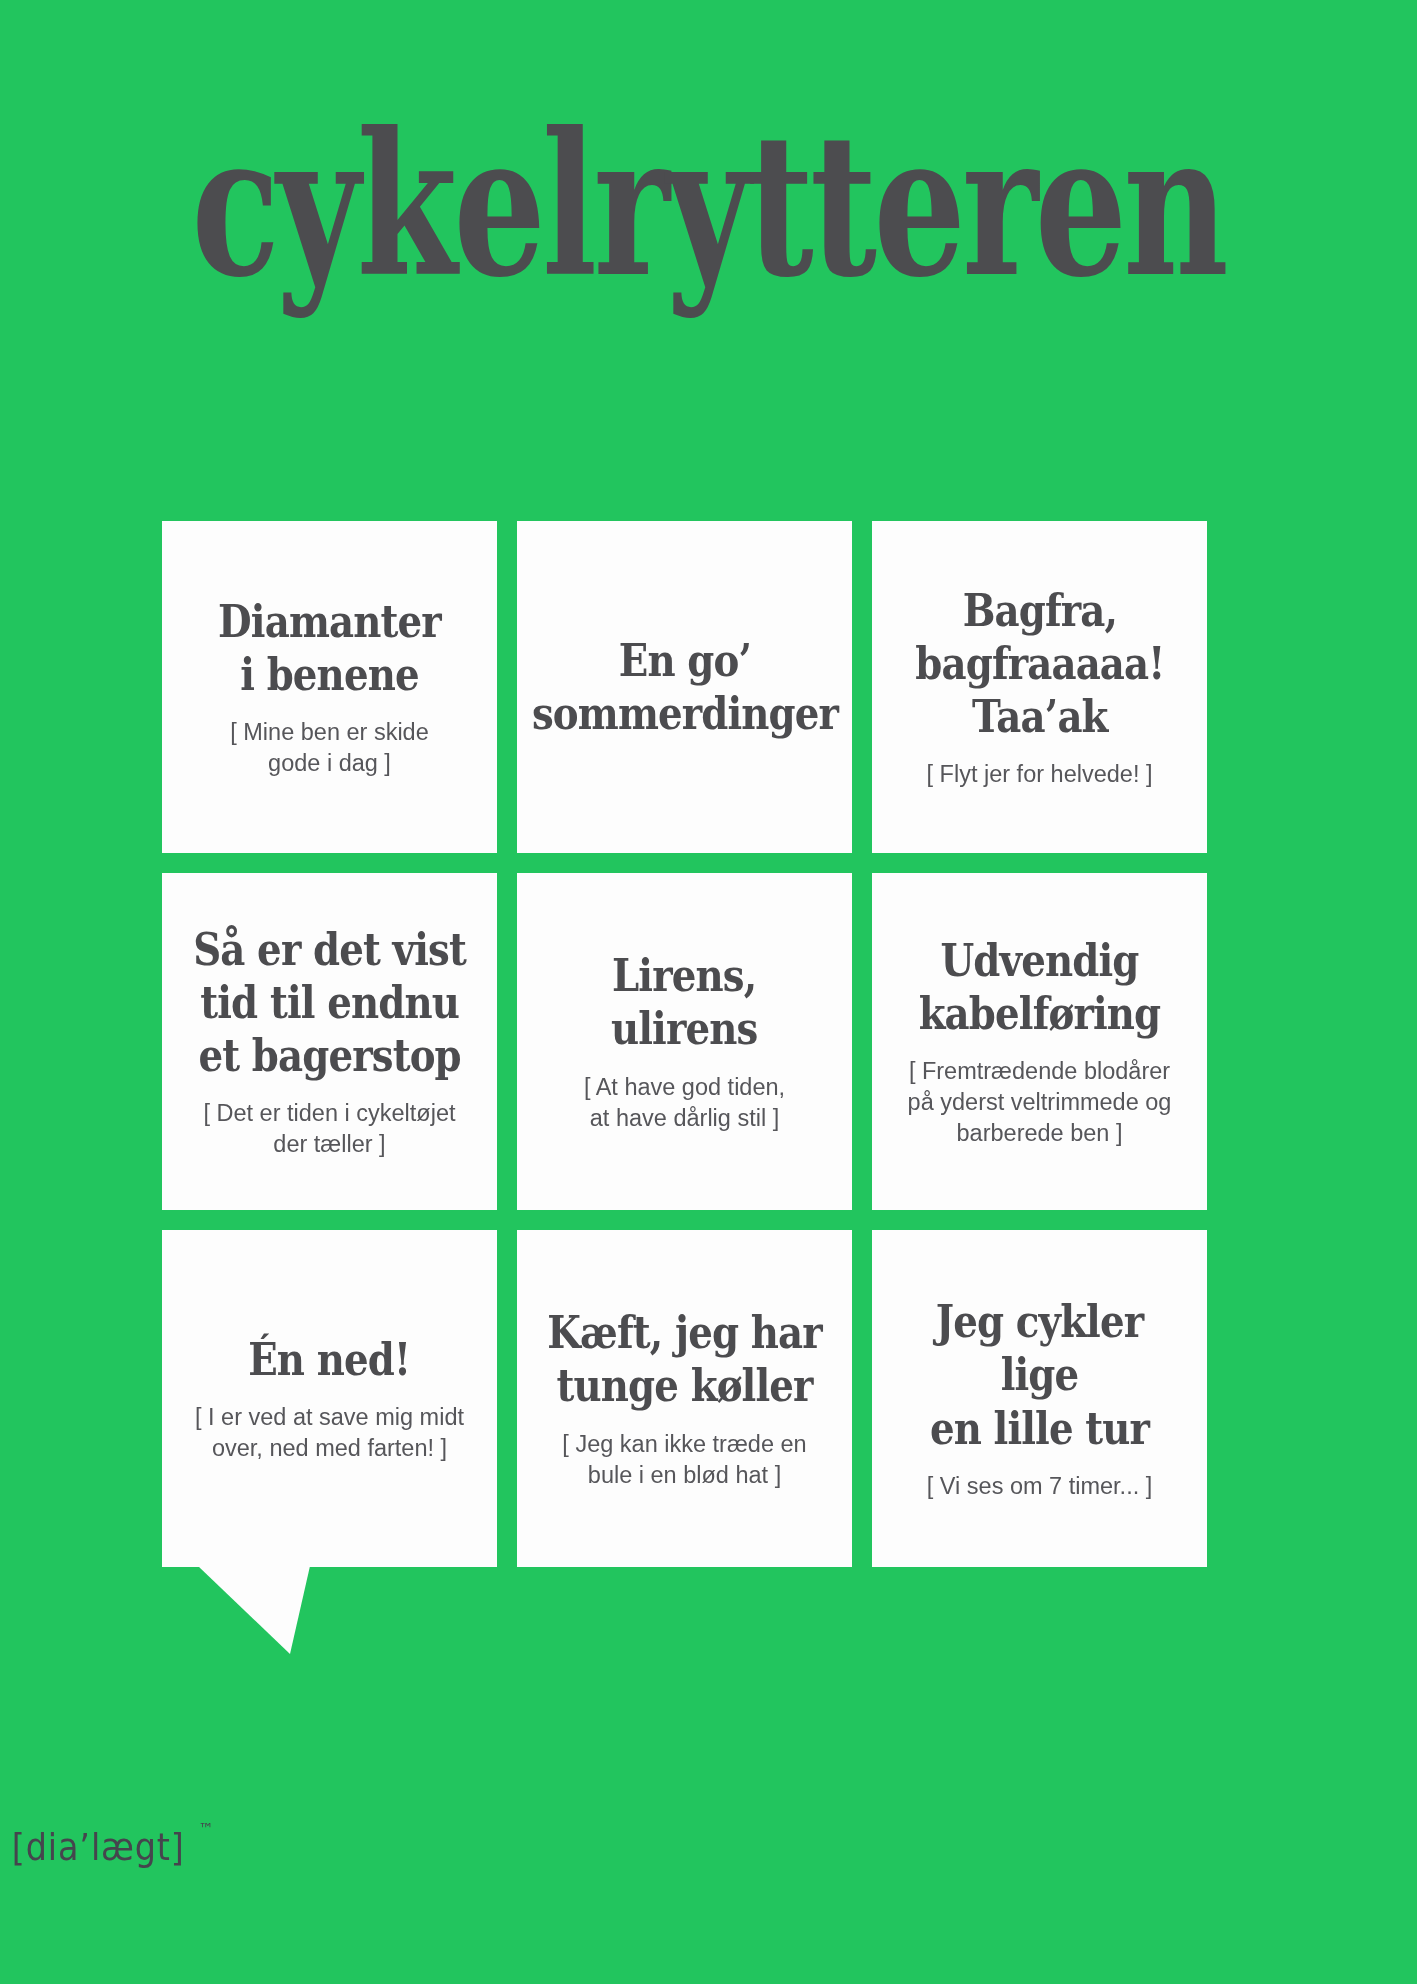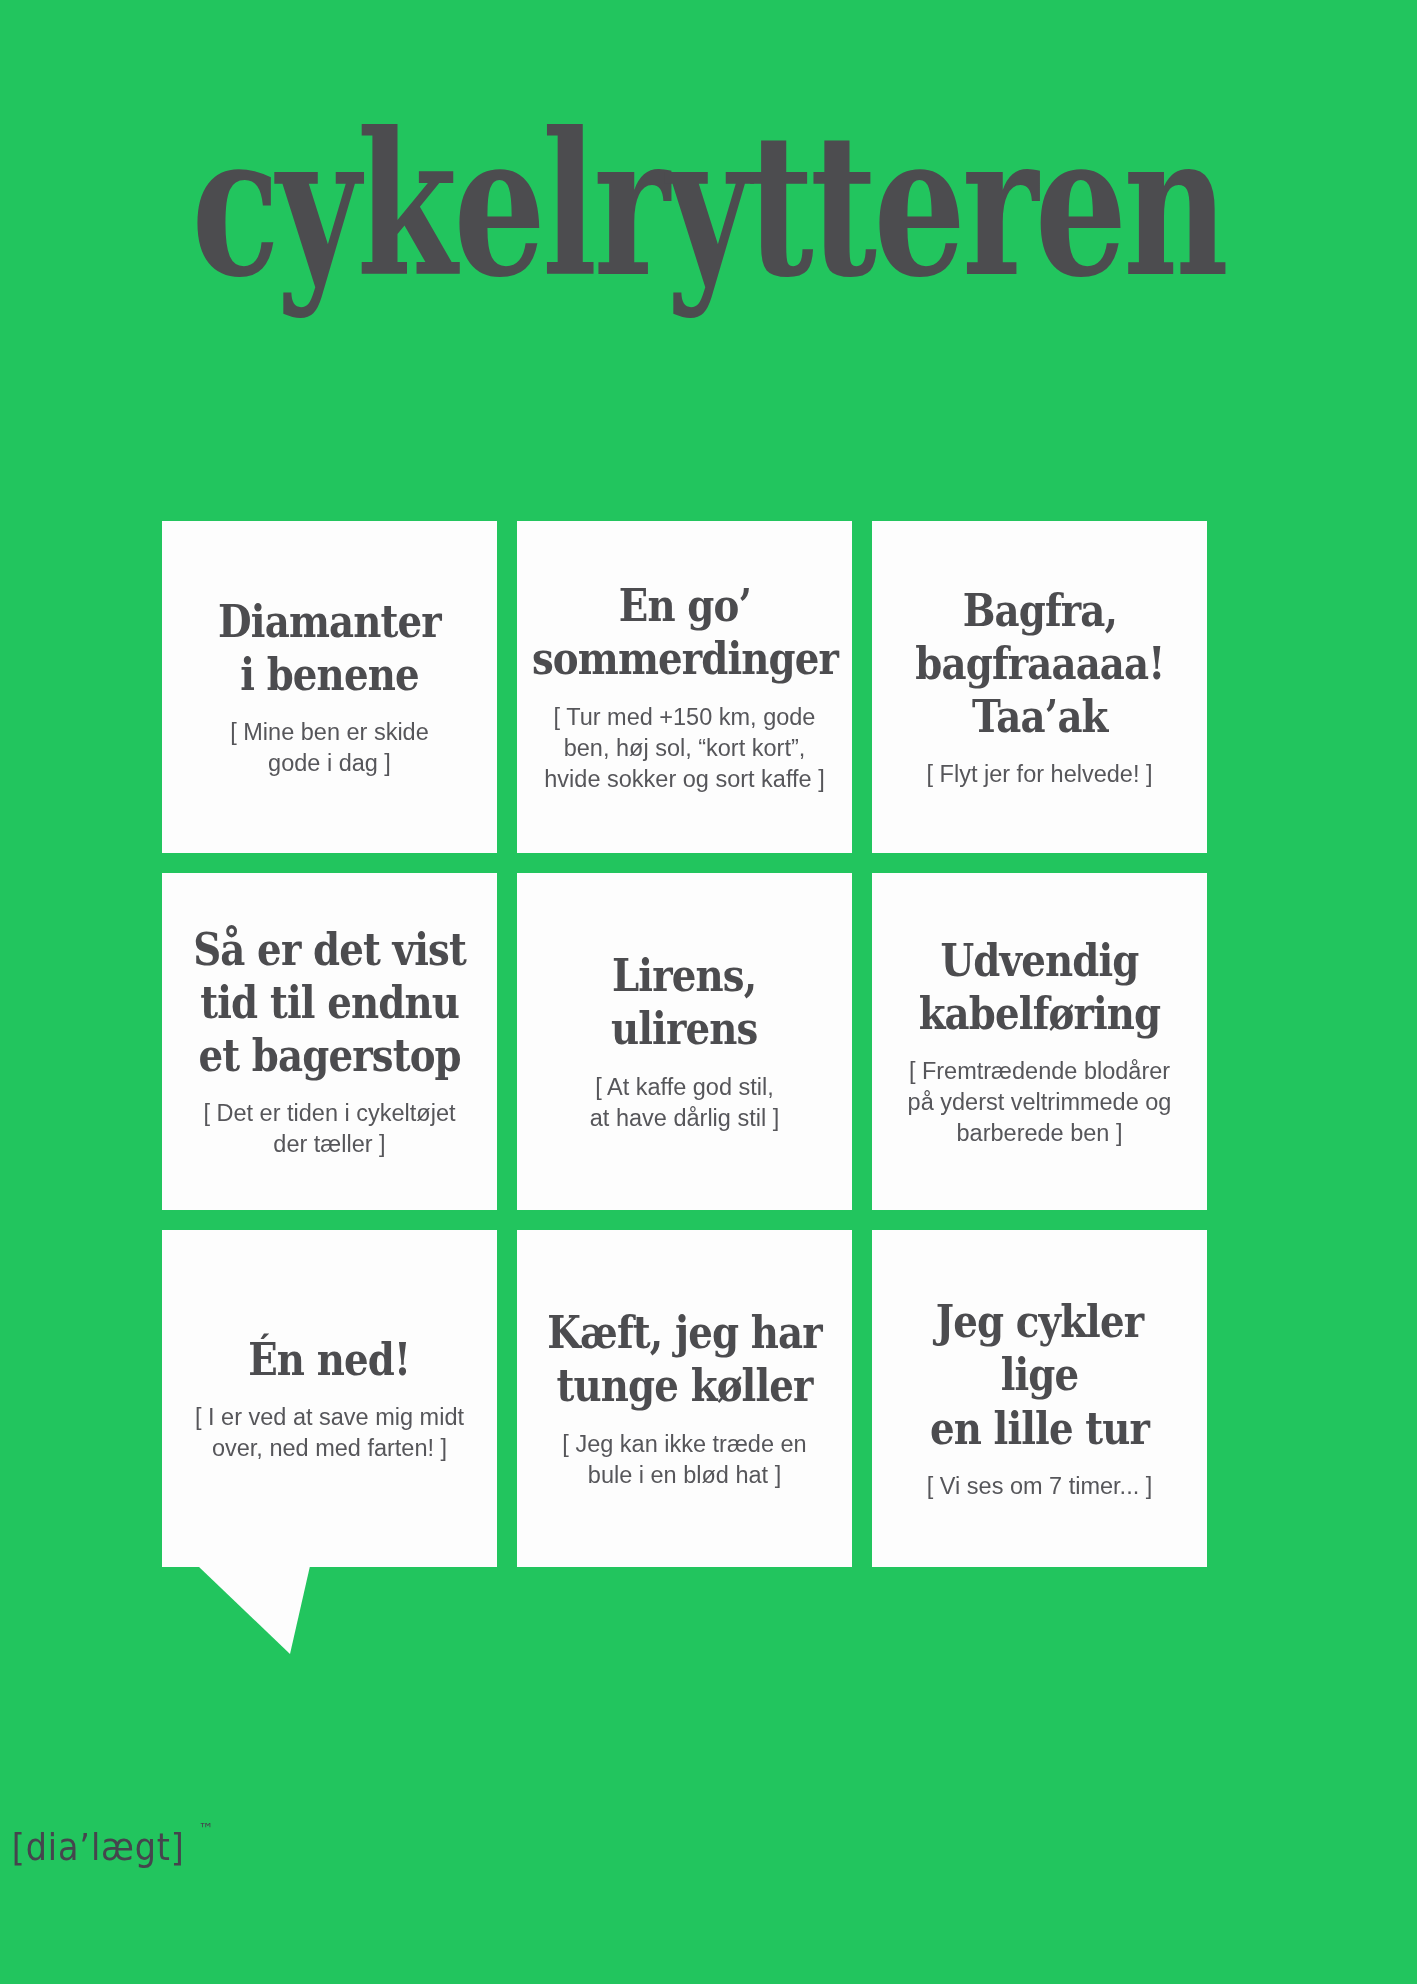--- a/index.html
+++ b/index.html
@@ -118,44 +118,41 @@
     <div class="card">
       <span class="headline">Diamanter
 i benene</span>
       <span class="subtitle">[ Mine ben er skide
 gode i dag ]</span>
     </div>
 
     <div class="card">
       <span class="headline">En go’
 sommerdinger</span>
-      <span class="subtitle">[ Tur med +150 km, gode
-ben, høj sol, “kort kort”,
-hvide sokker og sort kaffe ]</span>
     </div>
 
     <div class="card">
       <span class="headline">Bagfra,
 bagfraaaaa!
 Taa’ak</span>
       <span class="subtitle">[ Flyt jer for helvede! ]</span>
     </div>
 
     <div class="card">
       <span class="headline">Så er det vist
 tid til endnu
 et bagerstop</span>
       <span class="subtitle">[ Det er tiden i cykeltøjet
 der tæller ]</span>
     </div>
 
     <div class="card">
       <span class="headline">Lirens,
 ulirens</span>
-      <span class="subtitle">[ At kaffe god stil,
+      <span class="subtitle">[ At have god tiden,
 at have dårlig stil ]</span>
     </div>
 
     <div class="card">
       <span class="headline">Udvendig
 kabelføring</span>
       <span class="subtitle">[ Fremtrædende blodårer
 på yderst veltrimmede og
 barberede ben ]</span>
     </div>

